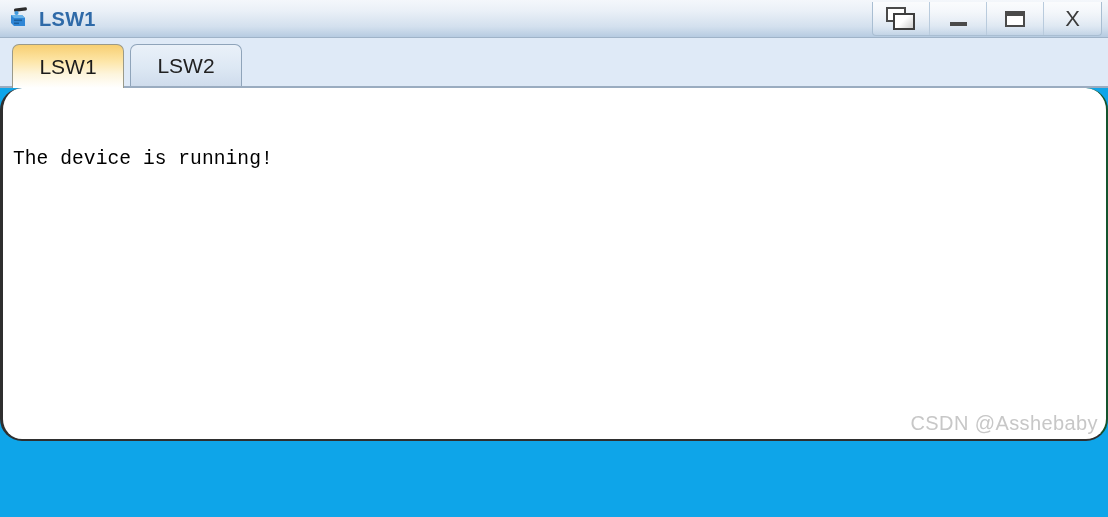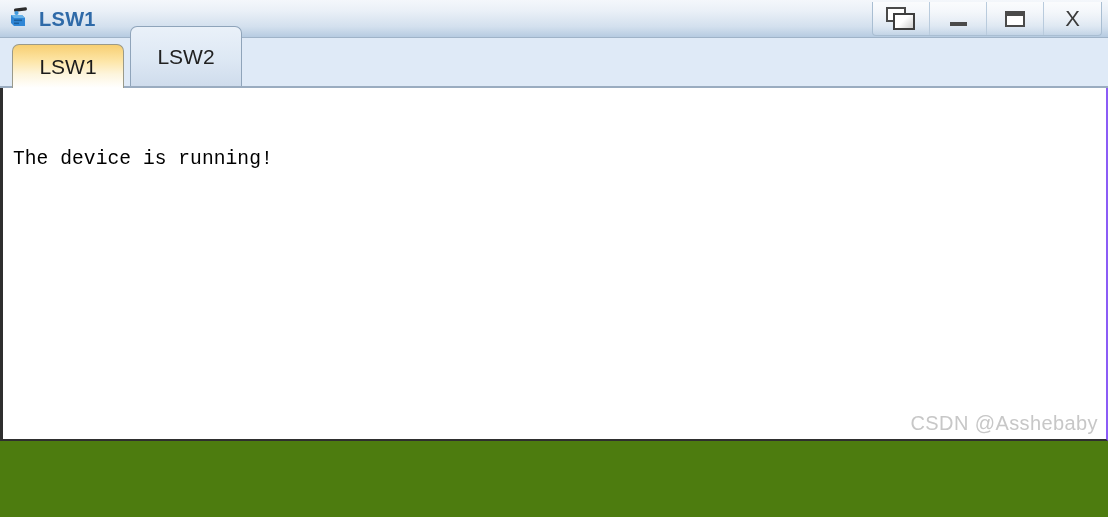--- a/index.html
+++ b/index.html
@@ -5,21 +5,21 @@
   html, body {
     margin: 0;
     padding: 0;
     background: #ffffff;
   }
   #app {
     position: relative;
     width: 1108px;
     height: 517px;
     overflow: hidden;
-    background: #4d7c0f;
+    background: #0ea5e9;
     font-family: "Liberation Sans", sans-serif;
   }
 
   
   .titlebar {
     position: relative;
     height: 38px;
     background: linear-gradient(to bottom, #f4f7fb 0%, #eaf0f7 30%, #d3e0ee 72%, #b6cbe1 100%);
     border-bottom: 1px solid #9fb3c8;
     display: flex;
@@ -97,21 +97,21 @@
     height: 50px;
     background: #dfeaf7;
     position: relative;
     display: flex;
     align-items: flex-end;
     padding-left: 12px;
     box-sizing: border-box;
     border-bottom: 2px solid #9aacc0;
   }
   .tab {
-    height: 60px;
+    height: 42px;
     min-width: 112px;
     margin-right: 6px;
     padding: 0 18px;
     display: flex;
     align-items: center;
     justify-content: center;
     font-size: 21px;
     color: #1b1b1b;
     border: 1px solid #8fa4ba;
     border-bottom: none;
@@ -131,24 +131,25 @@
     background: linear-gradient(to bottom, #eaf1f9 0%, #dde8f4 55%, #cfdcec 100%);
     color: #212121;
   }
 
   
   .terminal-wrap {
     position: relative;
     height: 353px;
     background: #ffffff;
     border-left: 3px solid #2f2f2f;
-    border-right: 2px solid #8b5cf6;
+    border-right: 2px solid #14532d;
     border-bottom: 2px solid #2f2f2f;
     box-sizing: border-box;
     overflow: hidden;
+    border-radius: 22px;
   }
   .terminal {
     padding: 6px 0 0 10px;
     font-family: "Liberation Mono", "DejaVu Sans Mono", monospace;
     font-size: 19.6px;
     line-height: 26px;
     color: #000000;
     white-space: pre;
     letter-spacing: 0.05px;
   }

